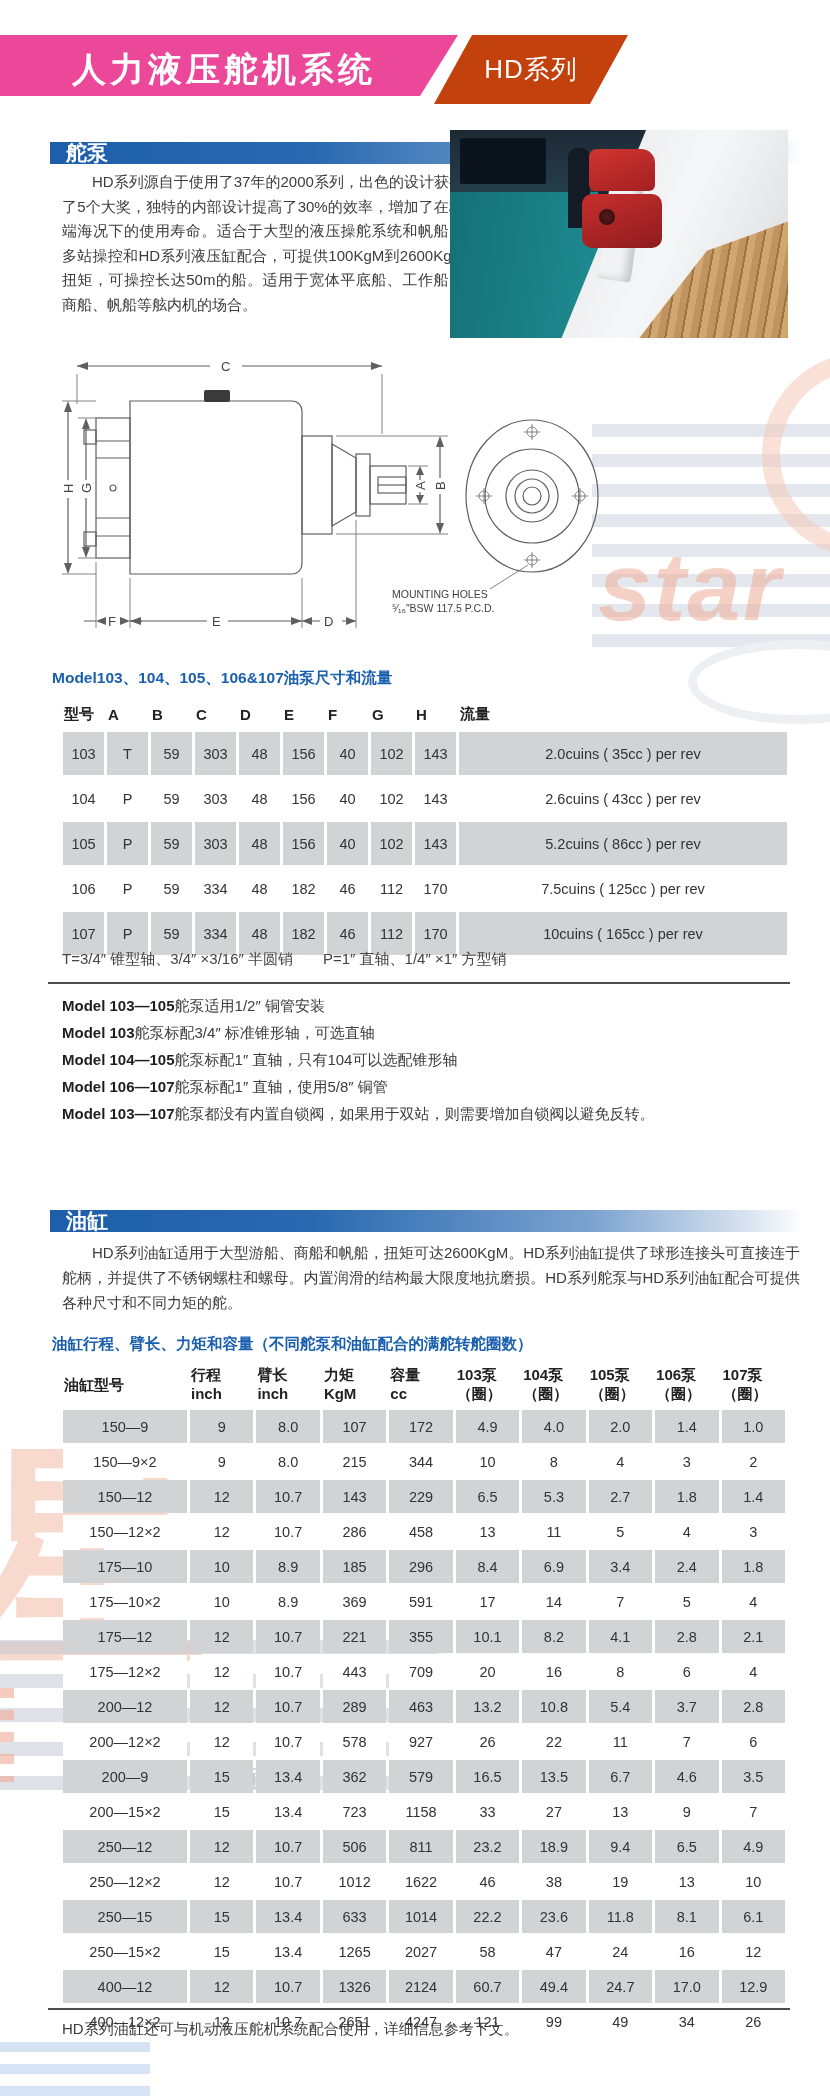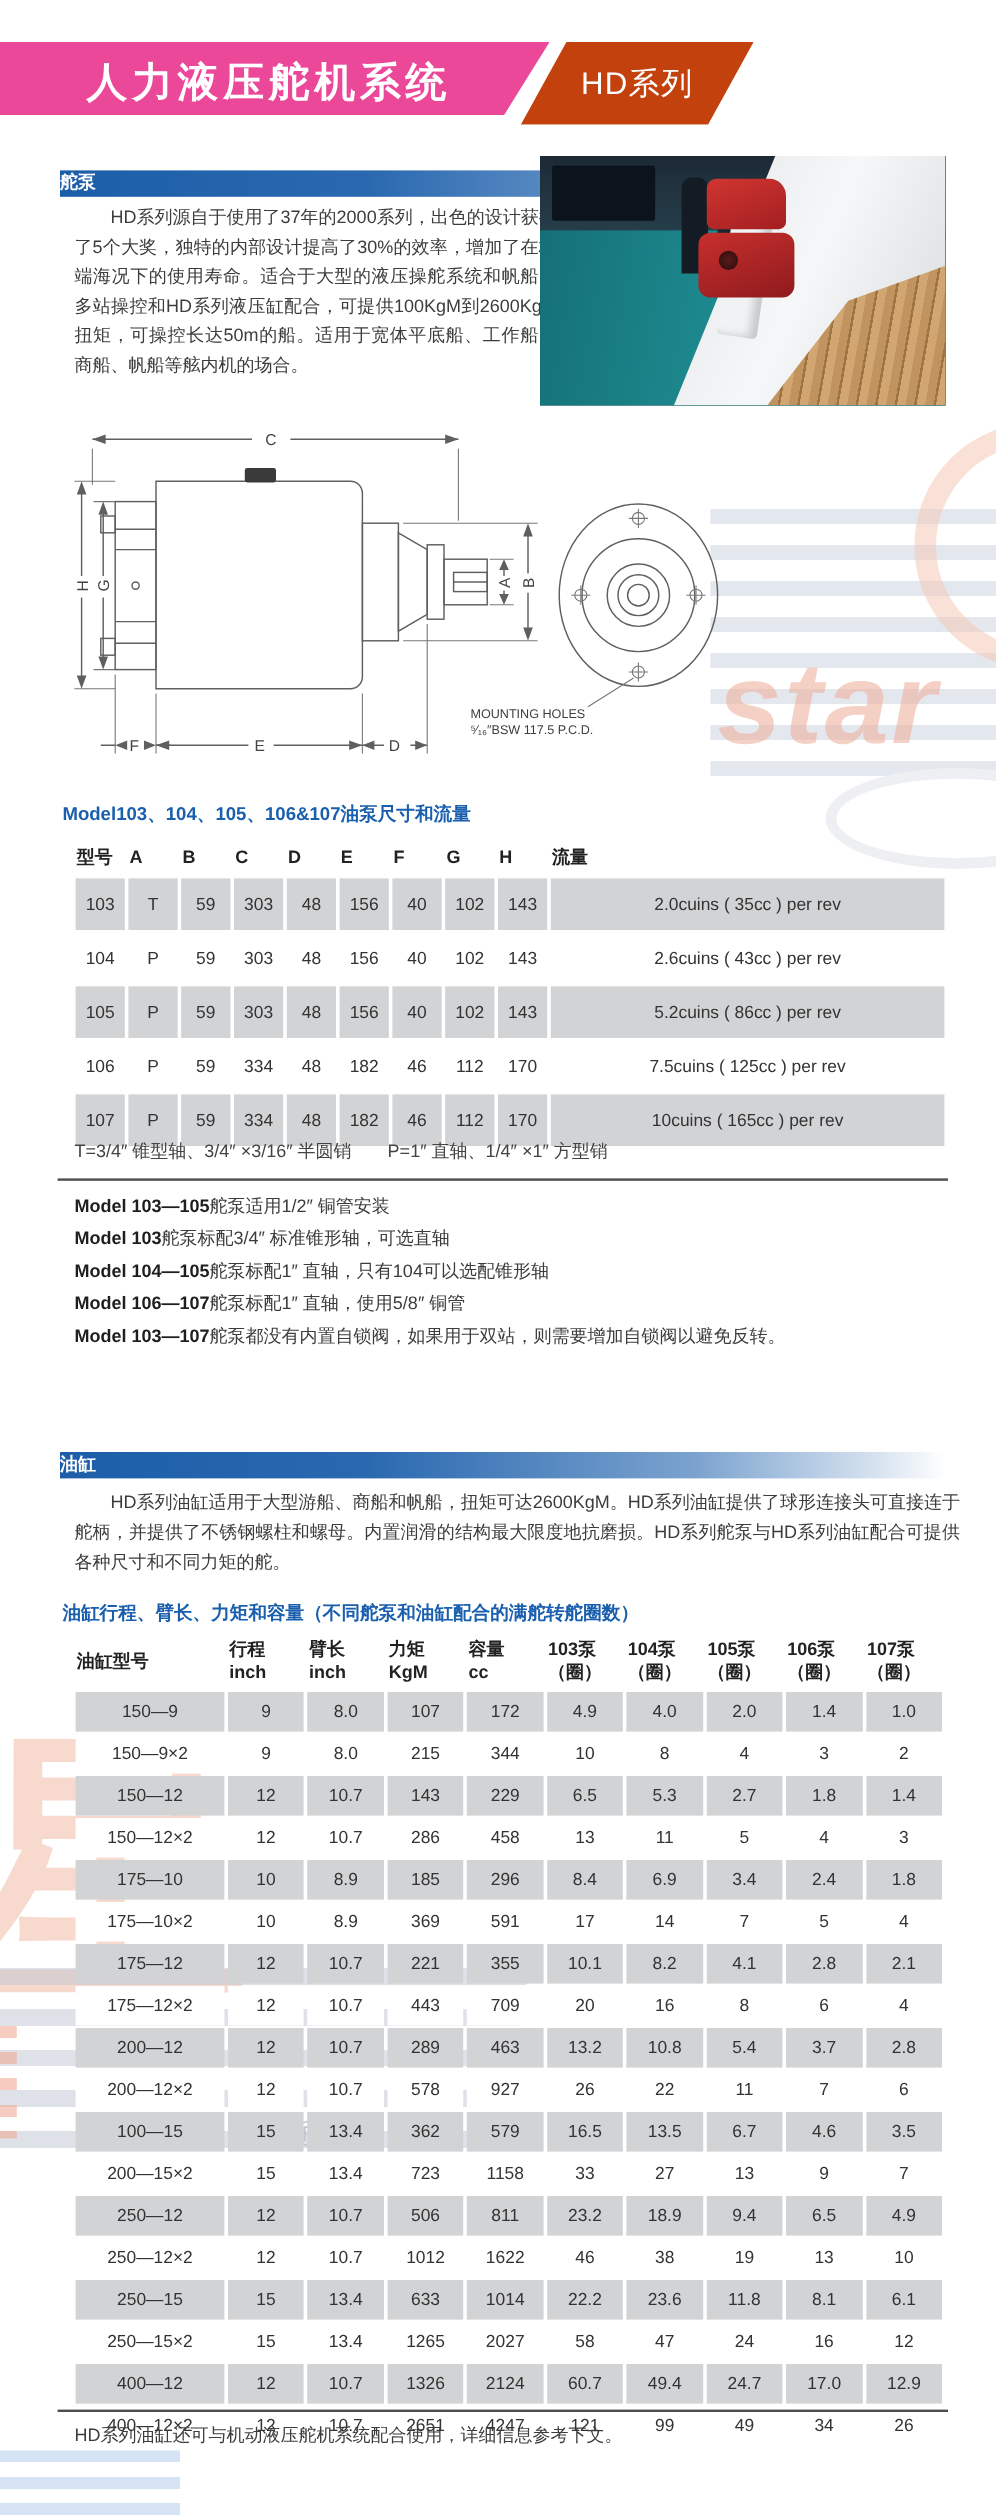--- a/index.html
+++ b/index.html
@@ -12,21 +12,21 @@
   
   .banner-dark{left:0;top:35px;width:458px;height:61px;background:#ec4899;
                clip-path:polygon(0 0,100% 0,91.7% 100%,0 100%);}
   .banner-title{position:absolute;left:72px;top:0;height:69px;line-height:69px;
                 color:#fff;font-size:34px;font-weight:bold;letter-spacing:4px;white-space:nowrap;}
   .banner-badge{left:434px;top:35px;width:194px;height:69px;background:#c2410c;
                 clip-path:polygon(19.6% 0,100% 0,80.4% 100%,0 100%);
                 text-align:center;line-height:69px;color:#fff;font-size:26px;font-weight:normal;letter-spacing:1px;}
 
   
-  .section-bar{height:22px;line-height:22px;padding-left:0;color:#fff;font-size:15px;font-weight:bold;
+  .section-bar{height:22px;line-height:22px;padding-left:16px;color:#fff;font-size:21px;font-weight:bold;
                background:linear-gradient(90deg,#1c5ea9 0%,#2a69b0 35%,#7ca3cf 72%,#dbe5f1 93%,#ffffff 100%);}
   #bar-pump{left:50px;top:142px;width:738px;}
   #bar-cyl{left:50px;top:1210px;width:738px;}
 
   
   .para{font-size:15px;line-height:24.5px;text-align:justify;text-indent:2em;color:#3c3c3c;margin-left:12px;}
   #intro-pump{left:50px;top:170px;width:402px;}
   #intro-cyl{left:50px;top:1240px;width:738px;line-height:25px;}
 
   
@@ -493,21 +493,21 @@
           <td>10.7</td>
           <td>578</td>
           <td>927</td>
           <td>26</td>
           <td>22</td>
           <td>11</td>
           <td>7</td>
           <td>6</td>
         </tr>
         <tr class="shaded">
-          <td>100—15</td>
+          <td>200—9</td>
           <td>15</td>
           <td>13.4</td>
           <td>362</td>
           <td>579</td>
           <td>16.5</td>
           <td>13.5</td>
           <td>6.7</td>
           <td>4.6</td>
           <td>3.5</td>
         </tr>

